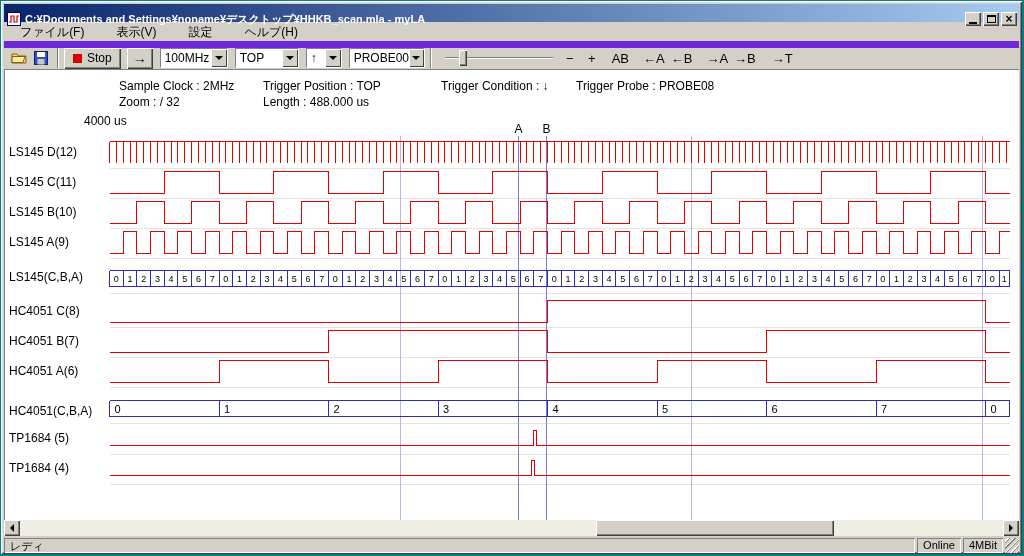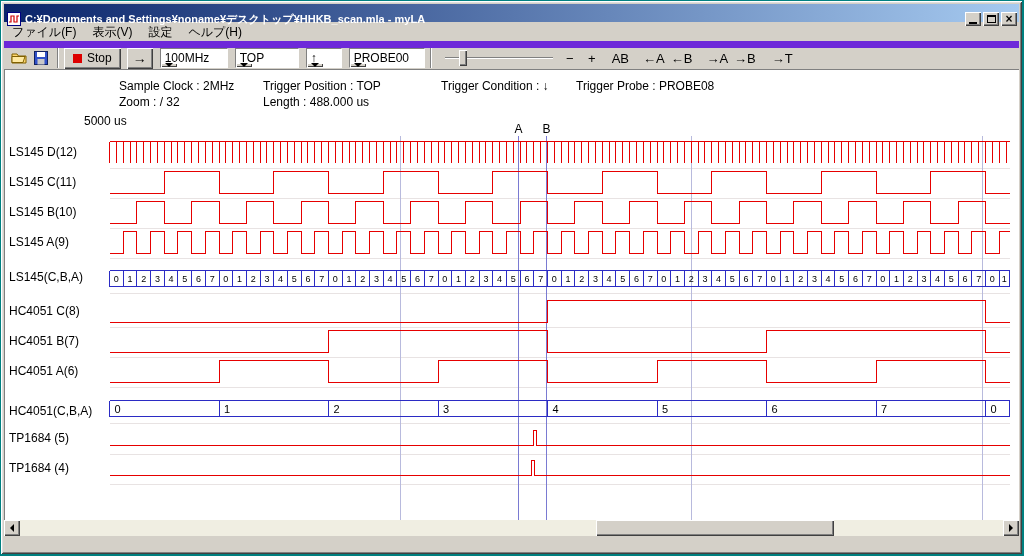--- a/index.html
+++ b/index.html
@@ -20,35 +20,35 @@
   .winbtns { display:flex; gap:2px; }
   .winbtn { width:16px; height:14px; background:#d4d0c8; display:flex; align-items:center; justify-content:center;
             box-shadow: inset 1px 1px 0 #ffffff, inset -1px -1px 0 #404040, inset -2px -2px 0 #808080; }
   .glyph-min { width:8px; height:2px; background:#000; margin-top:7px; }
   .glyph-max { width:9px; height:8px; border:1px solid #000; border-top-width:2px; }
   .glyph-close { font-size:12px; line-height:10px; font-weight:bold; }
 
   
   .menubar { position:absolute; left:3px; top:22px; width:1015px; height:18px;
              display:flex; align-items:center; font-size:12px; }
-  .menu-item { padding:1px 8px; }
+  .menu-item { padding:1px 16px; }
 
   
   .toolbar { position:absolute; left:3px; top:40px; width:1015px; height:27px;
              border-top:7px solid #6d28d9; display:flex; align-items:center; padding:0 4px; font-size:12px; }
   .iconbtn { width:22px; height:22px; display:flex; align-items:center; justify-content:center; }
   .sep { width:2px; height:20px; border-left:1px solid #808080; border-right:1px solid #ffffff; margin:0 5px; }
   .stop-btn { display:flex; align-items:center; gap:5px; height:21px; padding:0 9px; background:#d4d0c8;
               box-shadow: inset 1px 1px 0 #ffffff, inset -1px -1px 0 #404040, inset -2px -2px 0 #808080; }
   .stop-square { width:9px; height:9px; background:#dd0000; }
   .run-btn { width:26px; height:21px; margin-left:6px; display:flex; align-items:center; justify-content:center;
              background:#d4d0c8; font-size:14px;
              box-shadow: inset 1px 1px 0 #ffffff, inset -1px -1px 0 #404040, inset -2px -2px 0 #808080; }
   .combo { display:flex; height:20px; background:#ffffff; margin-left:7px;
-           border:1px solid; border-color:#808080 #ffffff #ffffff #808080;flex-direction:column; }
+           border:1px solid; border-color:#808080 #ffffff #ffffff #808080; }
   .combo-text { flex:1 1 auto; padding:2px 3px 0 4px; font-size:12px; white-space:nowrap; overflow:hidden; }
   .combo-arrow { width:16px; background:#d4d0c8; display:flex; align-items:center; justify-content:center;
                  box-shadow: inset 1px 1px 0 #ffffff, inset -1px -1px 0 #404040; }
   .tri-down { width:0; height:0; border-left:4px solid transparent; border-right:4px solid transparent; border-top:4px solid #000; }
   .slider { position:relative; width:108px; height:20px; margin-left:8px; }
   .slider-track { position:absolute; left:0; right:0; top:9px; height:2px; border-top:1px solid #808080; border-bottom:1px solid #ffffff; }
   .slider-thumb { position:absolute; left:14px; top:2px; width:8px; height:16px; background:#d4d0c8;
                   box-shadow: inset 1px 1px 0 #ffffff, inset -1px -1px 0 #404040, inset -2px -2px 0 #808080; }
   .tbtn { min-width:22px; height:20px; display:flex; align-items:center; justify-content:center;
           font-size:13px; padding:0 3px; }
@@ -172,21 +172,21 @@
     <span class="tbtn ml10">→T</span>
   </div>
 
   <div class="client">
     <span class="info" style="left:115px; top:10px;">Sample Clock : 2MHz</span>
     <span class="info" style="left:259px; top:10px;">Trigger Position : TOP</span>
     <span class="info" style="left:437px; top:10px;">Trigger Condition : ↓</span>
     <span class="info" style="left:572px; top:10px;">Trigger Probe : PROBE08</span>
     <span class="info" style="left:115px; top:26px;">Zoom : /  32</span>
     <span class="info" style="left:259px; top:26px;">Length : 488.000 us</span>
-    <span class="time-scale">5000 us</span>
+    <span class="time-scale">4000 us</span>
 
     <div class="ch-label" style="top:76px">LS145 D(12)</div>
     <div class="ch-label" style="top:106px">LS145 C(11)</div>
     <div class="ch-label" style="top:136px">LS145 B(10)</div>
     <div class="ch-label" style="top:166px">LS145 A(9)</div>
     <div class="ch-label" style="top:201px">LS145(C,B,A)</div>
     <div class="ch-label" style="top:235px">HC4051 C(8)</div>
     <div class="ch-label" style="top:265px">HC4051 B(7)</div>
     <div class="ch-label" style="top:295px">HC4051 A(6)</div>
     <div class="ch-label" style="top:335px">HC4051(C,B,A)</div>
@@ -385,14 +385,20 @@
   <div class="hscroll">
     <span class="scrollbtn left">
         <span class="tri-left"></span>
       </span>
     <span class="scroll-thumb"></span>
     <span class="scrollbtn right">
         <span class="tri-right"></span>
       </span>
   </div>
 
+  <div class="statusbar">
+    <span class="panel main">レディ</span>
+    <span class="panel">Online</span>
+    <span class="panel">4MBit</span>
+    <span class="grip"></span>
+  </div>
 
 </div>
 
 </body></html>

